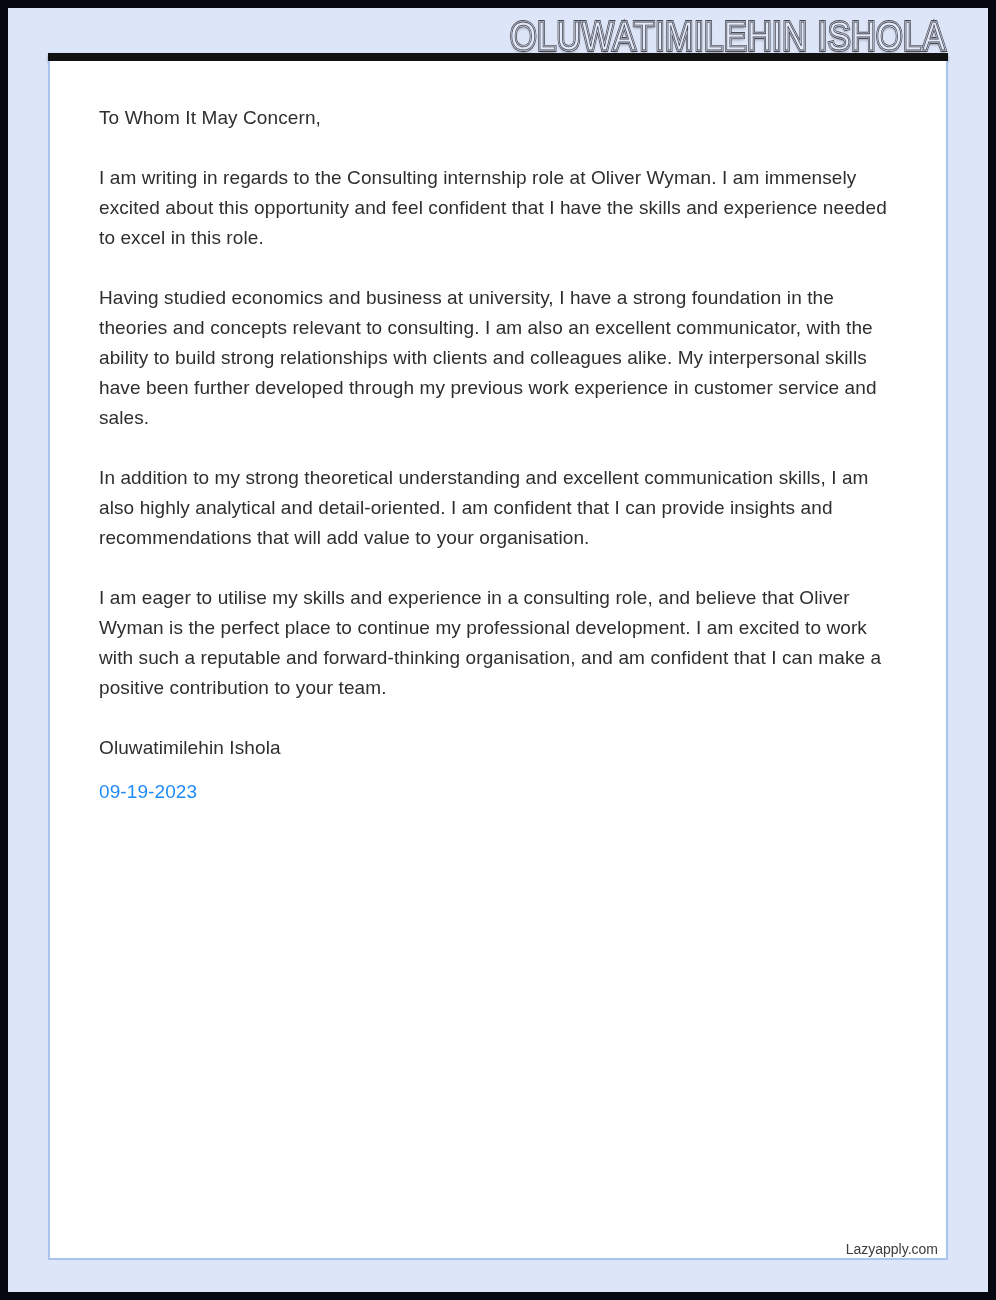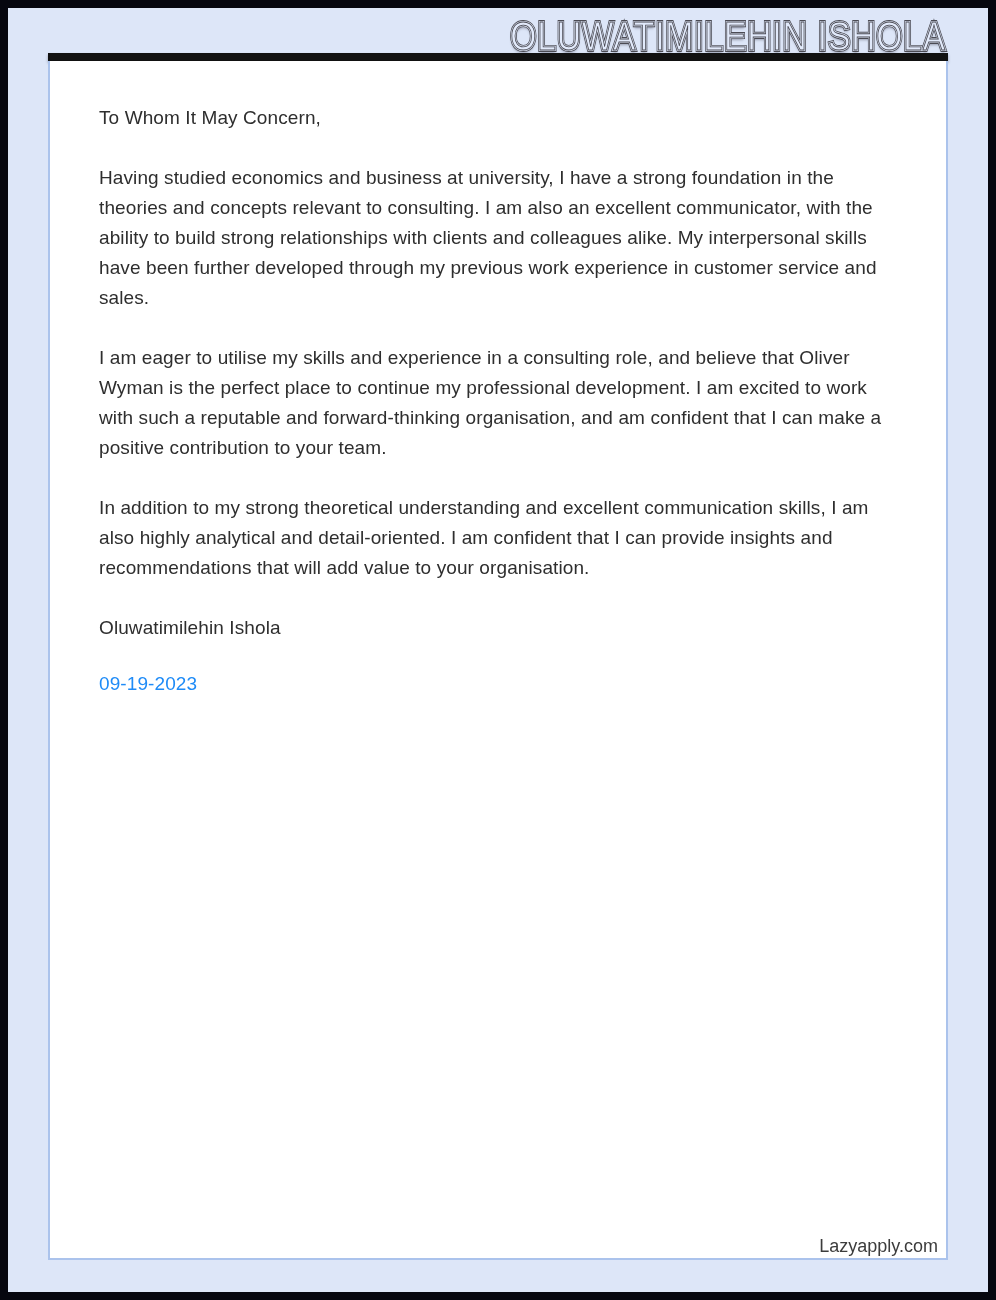--- a/index.html
+++ b/index.html
@@ -77,47 +77,48 @@
   .content-box p{
     width:802px;
     font-size:19px;
     line-height:30px;
     color:var(--body-text);
     font-weight:400;
     letter-spacing:0.1px;
   }
   p.block{margin-bottom:30px;}
   p.date{
-    margin-top:26px;
+    margin-top:14px;
     color:var(--date-blue);
   }
   .watermark{
     position:absolute;
     right:8px;bottom:1px;
-    font-size:18px;
+    font-size:14px;
     color:var(--watermark-gray);
   }
 </style>
 </head>
 <body>
 
 <div class="page">
 
   <div class="header-name">
     <span class="layer l-outer">OLUWATIMILEHIN ISHOLA</span>
     <span class="layer l-mid">OLUWATIMILEHIN ISHOLA</span>
     <span class="layer l-inner">OLUWATIMILEHIN ISHOLA</span>
   </div>
 
   <div class="header-bar"></div>
 
   <div class="content-box">
     <p class="block">To Whom It May Concern,</p>
+    <p class="block">I am writing in regards to the Consulting internship role at Oliver Wyman. I am immensely excited about this opportunity and feel confident that I have the skills and experience needed to excel in this role.</p>
     <p class="block">Having studied economics and business at university, I have a strong foundation in the theories and concepts relevant to consulting. I am also an excellent communicator, with the ability to build strong relationships with clients and colleagues alike. My interpersonal skills have been further developed through my previous work experience in customer service and sales.</p>
+    <p class="block">In addition to my strong theoretical understanding and excellent communication skills, I am also highly analytical and detail-oriented. I am confident that I can provide insights and recommendations that will add value to your organisation.</p>
     <p class="block">I am eager to utilise my skills and experience in a consulting role, and believe that Oliver Wyman is the perfect place to continue my professional development. I am excited to work with such a reputable and forward-thinking organisation, and am confident that I can make a positive contribution to your team.</p>
-    <p class="block">In addition to my strong theoretical understanding and excellent communication skills, I am also highly analytical and detail-oriented. I am confident that I can provide insights and recommendations that will add value to your organisation.</p>
     <p>Oluwatimilehin Ishola</p>
     <p class="date">09-19-2023</p>
 
     <div class="watermark">Lazyapply.com</div>
   </div>
 
 </div>
 
 </body></html>

